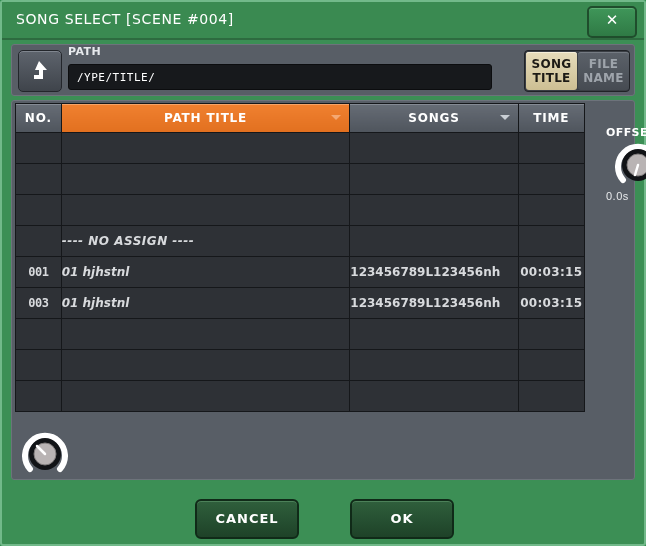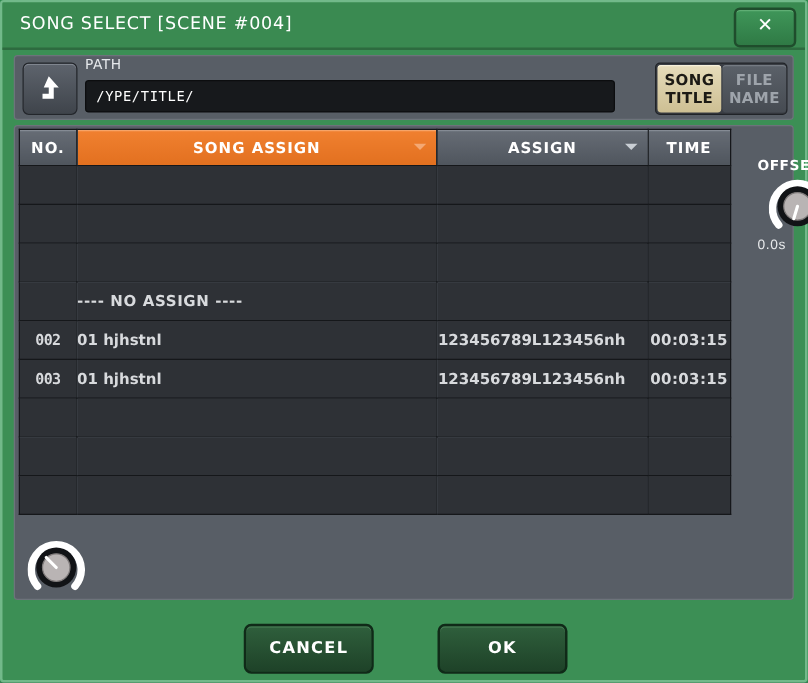--- a/index.html
+++ b/index.html
@@ -82,21 +82,21 @@
     border-radius: 5px;
     box-shadow: inset 0 1px 0 #80868f;
     cursor: pointer;
   }
   #up-button svg { position: absolute; left: 9px; top: 7px; }
 
   #path-label {
     position: absolute;
     left: 56px; top: 0;
     font-size: 11px;
-    font-weight: normal;
+    font-weight: bold;
     color: #e6e9ec;
     letter-spacing: 0.4px;
   }
   #path-field {
     position: absolute;
     left: 56px; top: 19px;
     width: 424px; height: 26px;
     background: #17191c;
     border: 1px solid #0c0d0f;
     border-radius: 3px;
@@ -214,21 +214,21 @@
   }
   td.cell-no {
     text-align: center;
     font-family: "DejaVu Sans Mono", "Liberation Mono", monospace;
     font-size: 15px;
     font-weight: bold;
     color: #6d7177;
     letter-spacing: -0.5px;
   }
   tr.selected td.cell-no { color: #ffffff; font-size: 19px; }
-  td.cell-title  { padding-left: 7px; font-weight: bold; font-size: 12px; }
+  td.cell-title  { padding-left: 7px; font-weight: bold; font-size: 12px; font-style: italic; }
   td.cell-artist { padding-left: 7px; font-weight: bold; font-size: 12px; }
   td.cell-time   { text-align: center; font-weight: bold; font-size: 11.5px; letter-spacing: 0.3px; }
 
   tr.selected td.cell-title,
   tr.selected td.cell-artist,
   tr.selected td.cell-time {
     background: #ded9de;
     color: #16181b;
   }
   tr.noassign td.cell-title {
@@ -334,25 +334,25 @@
           <col class="col-title">
           <col class="col-artist">
           <col class="col-time">
       </colgroup>
       <thead>
         <tr>
           <th class="col-no">
             <span>NO.</span>
           </th>
           <th class="col-title active-sort">
-            <span>SONG ASSIGN</span>
+            <span>PATH TITLE</span>
             <span class="sort-caret"></span>
           </th>
           <th class="col-artist">
-            <span>ASSIGN</span>
+            <span>SONGS</span>
             <span class="sort-caret"></span>
           </th>
           <th class="col-time">
             <span>TIME</span>
           </th>
         </tr>
       </thead>
       <tbody id="table-body">
           <tr>
             <td class="cell-no"></td>
@@ -371,22 +371,22 @@
             <td class="cell-title"></td>
             <td class="cell-artist"></td>
             <td class="cell-time"></td>
           </tr>
           <tr class="noassign">
             <td class="cell-no"></td>
             <td class="cell-title">---- NO ASSIGN ----</td>
             <td class="cell-artist"></td>
             <td class="cell-time"></td>
           </tr>
-          <tr>
-            <td class="cell-no">002</td>
+          <tr class="selected">
+            <td class="cell-no">001</td>
             <td class="cell-title">01 hjhstnl</td>
             <td class="cell-artist">123456789L123456nh</td>
             <td class="cell-time">00:03:15</td>
           </tr>
           <tr>
             <td class="cell-no">003</td>
             <td class="cell-title">01 hjhstnl</td>
             <td class="cell-artist">123456789L123456nh</td>
             <td class="cell-time">00:03:15</td>
           </tr>

